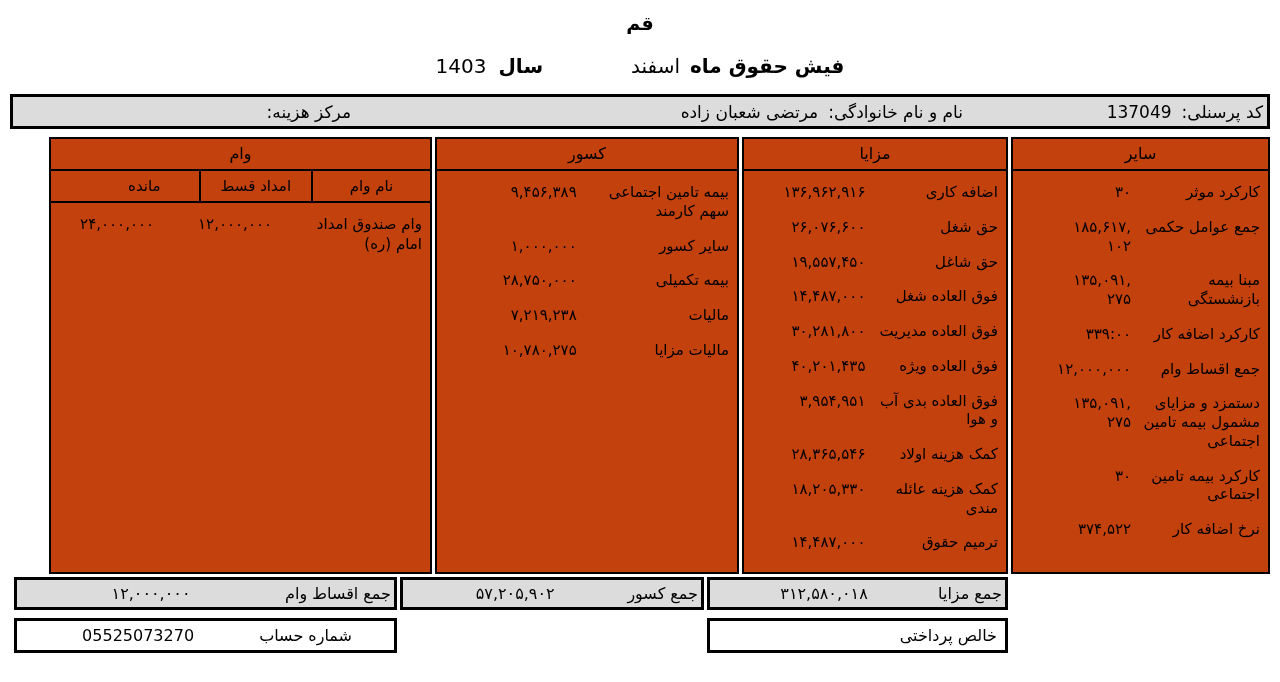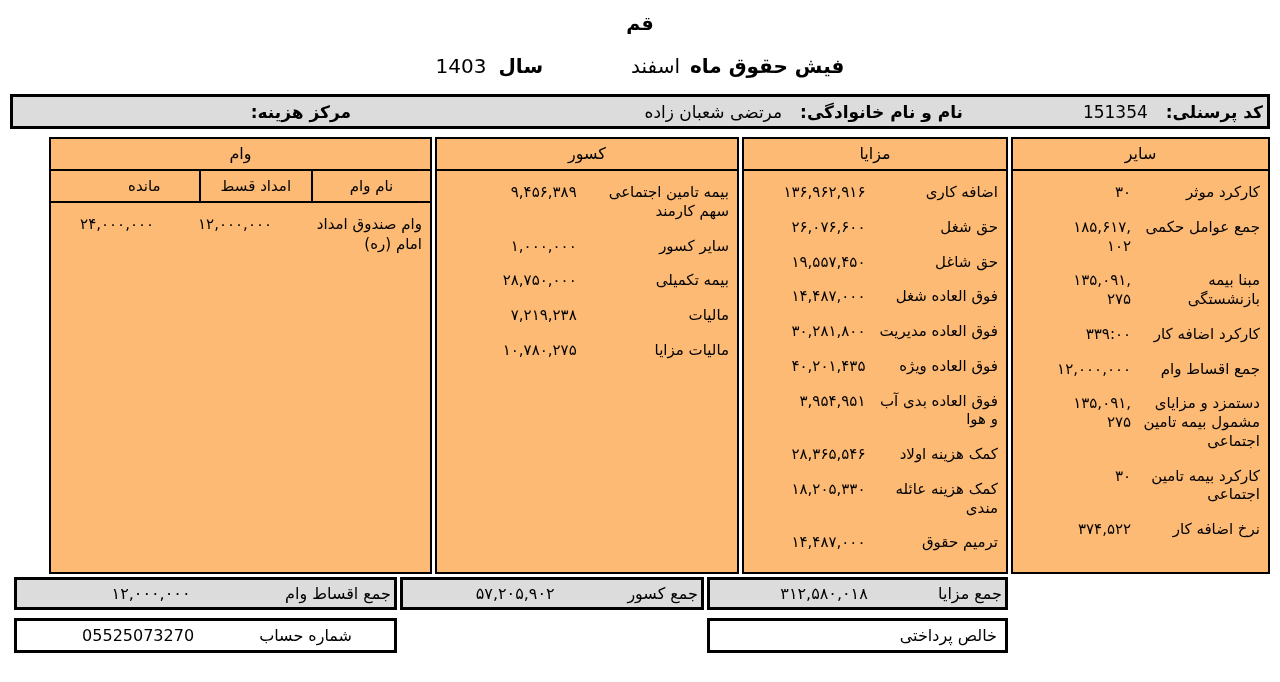--- a/index.html
+++ b/index.html
@@ -18,25 +18,25 @@
   .subtitle .wide-gap { display: inline-block; width: 88px; }
   .subtitle .year { margin-right: 12px; direction: ltr; }
 
   .band {
     margin: 16px 10px 0; border: 3px solid #000; background: #dcdcdc;
     height: 35px; display: flex; align-items: center; font-size: 17px; padding: 0 4px;
   }
   .band .grp { display: flex; align-items: center; }
   .band .g1 { width: 300px; }
   .band .g2 { width: 612px; }
-  .band .lbl { font-weight: bold; margin-left: 8px; }
+  .band .lbl { font-weight: normal; }
   .band .val { margin-right: 10px; direction: ltr; }
 
   .cols { margin: 8px 10px 0; display: flex; gap: 3px; height: 437px; }
-  .box { border: 2px solid #000; display: flex; flex-direction: column; background: #fdba74; }
+  .box { border: 2px solid #000; display: flex; flex-direction: column; background: #c2410c; }
   .box.w-other { width: 259px; }
   .box.w-benefits { width: 266px; }
   .box.w-deductions { width: 304px; }
   .box.w-loans { width: 383px; }
   .box-title { border-bottom: 2px solid #000; text-align: center; padding: 5px 0 6px; font-size: 16px; }
   .box-body { padding: 12px 8px; display: flex; flex-direction: column; gap: 16px; font-size: 15px; line-height: 1.25; }
   .r { display: flex; align-items: flex-start; }
   .r .lbl { flex: 1.08; }
   .r .val { flex: 1; direction: ltr; text-align: right; white-space: pre-line; padding-right: 10px; }
 
@@ -81,21 +81,21 @@
   <span class="b">فیش حقوق ماه</span>
   <span class="month">اسفند</span>
   <span class="wide-gap"></span>
   <span class="b">سال</span>
   <span class="year">1403</span>
 </div>
 
 <div class="band">
   <div class="grp g1">
     <span class="lbl">کد پرسنلی:</span>
-    <span class="val">151354</span>
+    <span class="val">137049</span>
   </div>
   <div class="grp g2">
     <span class="lbl">نام و نام خانوادگی:</span>
     <span class="val">مرتضی شعبان زاده</span>
   </div>
   <div class="grp g3">
     <span class="lbl">مرکز هزینه:</span>
     <span class="val"></span>
   </div>
 </div>

